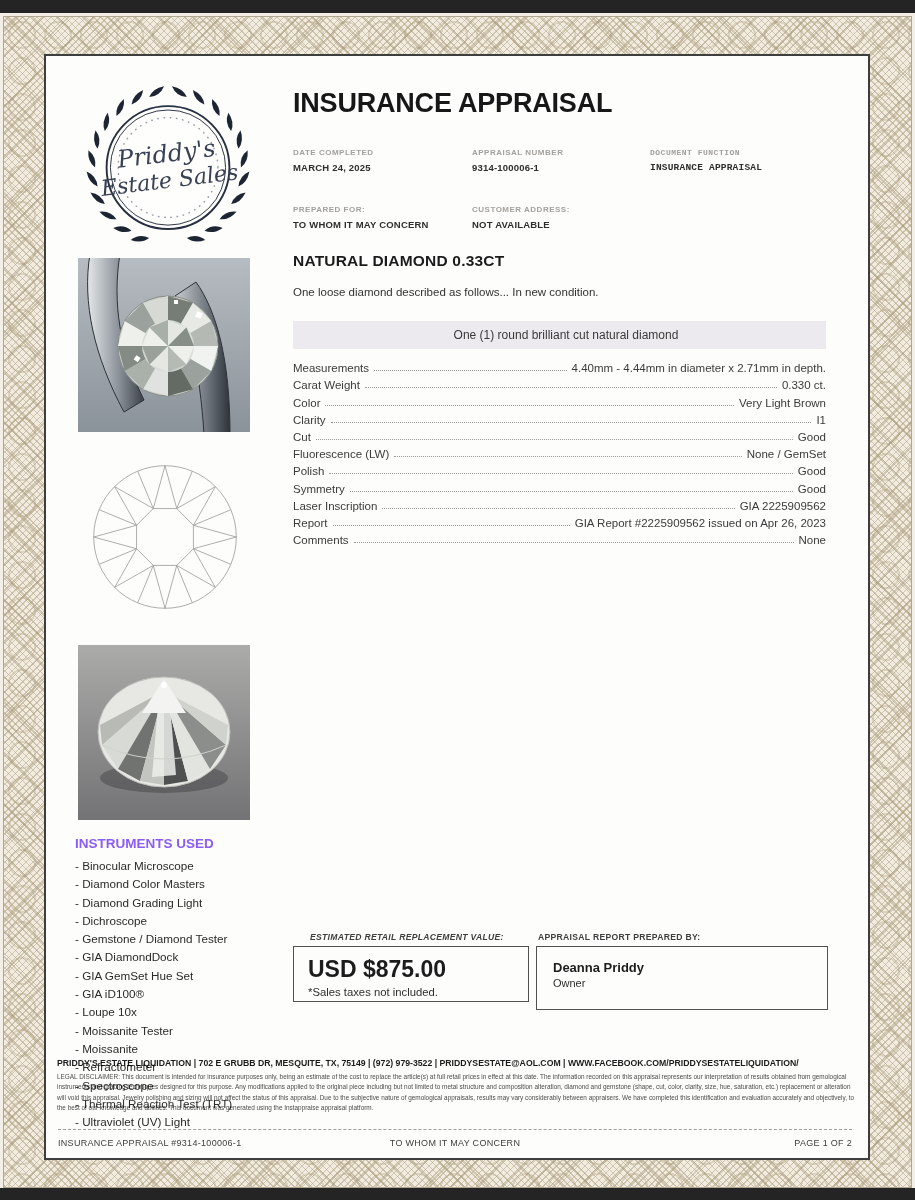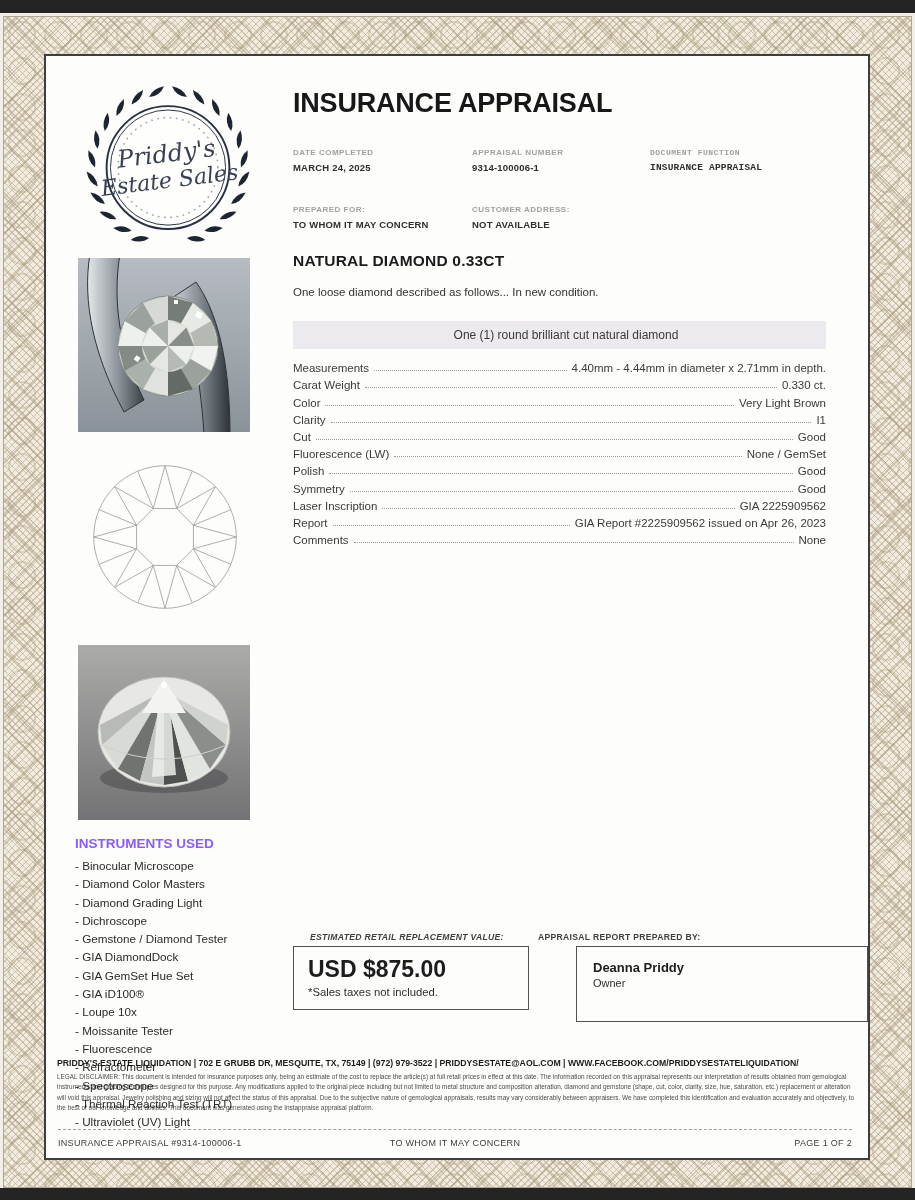--- a/index.html
+++ b/index.html
@@ -58,22 +58,22 @@
   .photo2{left:32px;top:589px;width:172px;height:175px;}
 
   
   .instr-heading{left:29px;top:780px;font-size:13.5px;font-weight:800;color:#8b5cf6;}
   .instr-list{left:29px;top:801px;width:230px;font-size:11.7px;color:#2b2b2b;line-height:18.3px;mix-blend-mode:multiply;z-index:3;}
 
   
   .box-label{font-size:8.6px;font-weight:bold;color:#3e3e3e;letter-spacing:.3px;}
   .vb-label{left:264px;top:876px;font-style:italic;}
   .pb-label{left:492px;top:876px;}
-  .value-box{left:247px;top:890px;width:236px;height:64px;border:1.5px solid #515151;box-sizing:border-box;background:#fdfdfb;}
-  .prep-box{left:490px;top:890px;width:292px;height:76px;border:1.5px solid #515151;box-sizing:border-box;background:#fdfdfb;margin-left:40px;}
+  .value-box{left:247px;top:890px;width:236px;height:56px;border:1.5px solid #515151;box-sizing:border-box;background:#fdfdfb;}
+  .prep-box{left:490px;top:890px;width:292px;height:64px;border:1.5px solid #515151;box-sizing:border-box;background:#fdfdfb;}
   .amount{margin:9px 0 0 14px;font-size:23px;font-weight:800;color:#1c1c1c;}
   .tax-note{margin:3px 0 0 14px;font-size:11.3px;color:#2e2e2e;}
   .prep-name{margin:13px 0 0 16px;font-size:13px;font-weight:800;color:#1c1c1c;}
   .prep-role{margin:2px 0 0 16px;font-size:11px;color:#2e2e2e;}
 
   
   .contact{left:11px;top:1002px;width:802px;font-size:8.7px;font-weight:bold;color:#1b1b1b;white-space:nowrap;overflow:hidden;}
   .disclaimer{left:11px;top:1016px;width:800px;font-size:6.4px;color:#4b4b4b;line-height:1.62;}
   .bottom-bar{
     left:12px;top:1073px;width:794px;border-top:1px dashed #9f9f9f;
@@ -304,21 +304,21 @@
     <div>- Binocular Microscope</div>
     <div>- Diamond Color Masters</div>
     <div>- Diamond Grading Light</div>
     <div>- Dichroscope</div>
     <div>- Gemstone / Diamond Tester</div>
     <div>- GIA DiamondDock</div>
     <div>- GIA GemSet Hue Set</div>
     <div>- GIA iD100®</div>
     <div>- Loupe 10x</div>
     <div>- Moissanite Tester</div>
-    <div>- Fluorescence</div>
+    <div>- Moissanite</div>
     <div>- Refractometer</div>
     <div>- Spectroscope</div>
     <div>- Thermal Reaction Test (TRT)</div>
     <div>- Ultraviolet (UV) Light</div>
   </div>
 
   <div class="abs box-label vb-label">ESTIMATED RETAIL REPLACEMENT VALUE:</div>
   <div class="abs value-box">
     <div class="amount">USD $875.00</div>
     <div class="tax-note">*Sales taxes not included.</div>

